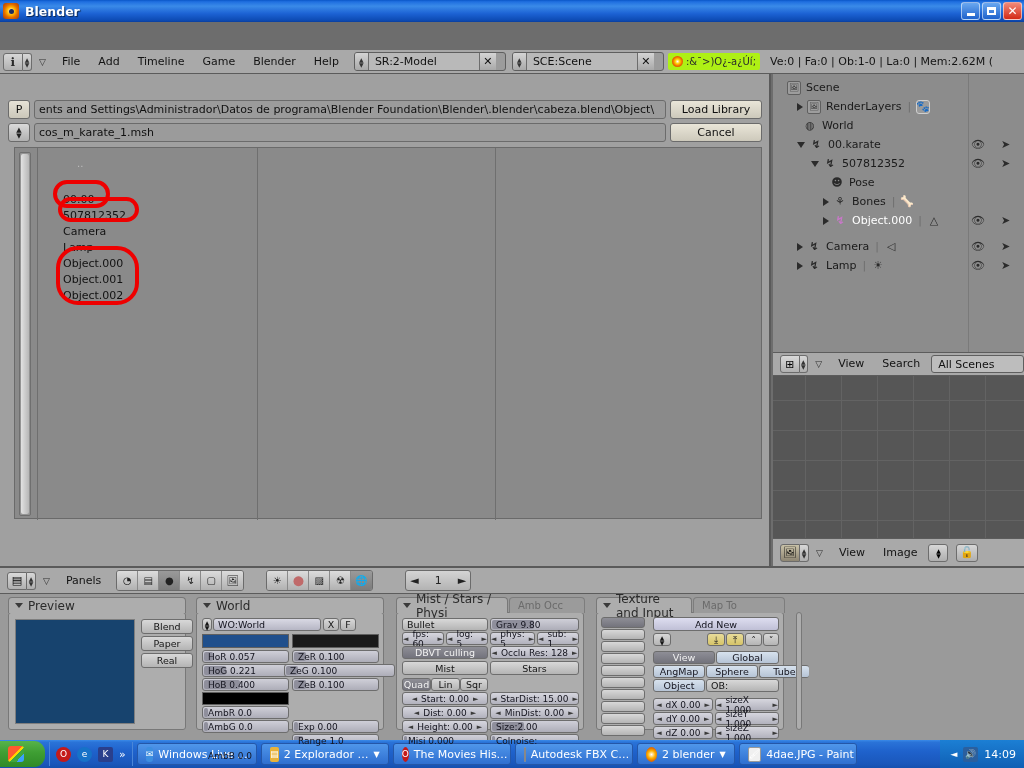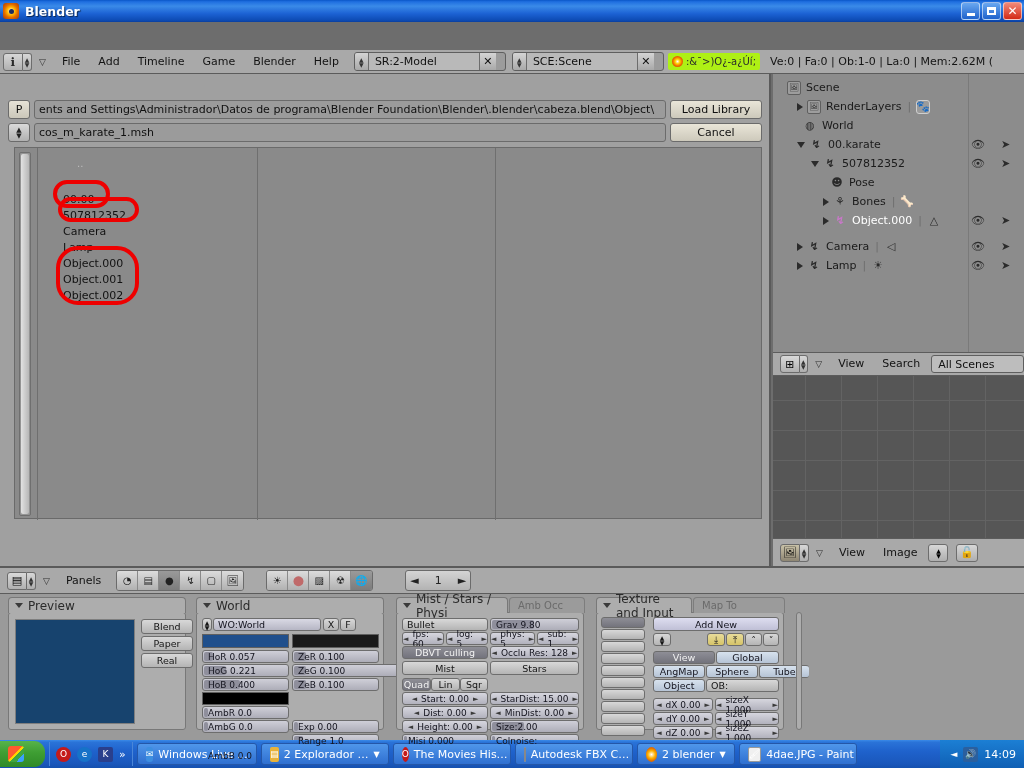--- a/index.html
+++ b/index.html
@@ -613,21 +613,21 @@
         </div>
       <div class="b-slider" style="left:5px;top:65px;width:87px;height:13px">
           <div class="fill" style="width:36px"></div>
           <span>HoB 0.400</span>
         </div>
 
       <div class="b-slider" style="left:95px;top:37px;width:87px;height:13px">
           <div class="fill" style="width:12px"></div>
           <span>ZeR 0.100</span>
         </div>
-      <div class="b-slider" style="left:95px;top:51px;width:111px;height:13px">
+      <div class="b-slider" style="left:87px;top:51px;width:111px;height:13px">
           <div class="fill" style="width:12px"></div>
           <span>ZeG 0.100</span>
         </div>
       <div class="b-slider" style="left:95px;top:65px;width:87px;height:13px">
           <div class="fill" style="width:12px"></div>
           <span>ZeB 0.100</span>
         </div>
 
       <div class="swatch" style="left:5px;top:79px;width:87px;height:13px;background:#000000"></div>
       <div class="b-slider" style="left:5px;top:93px;width:87px;height:13px">

